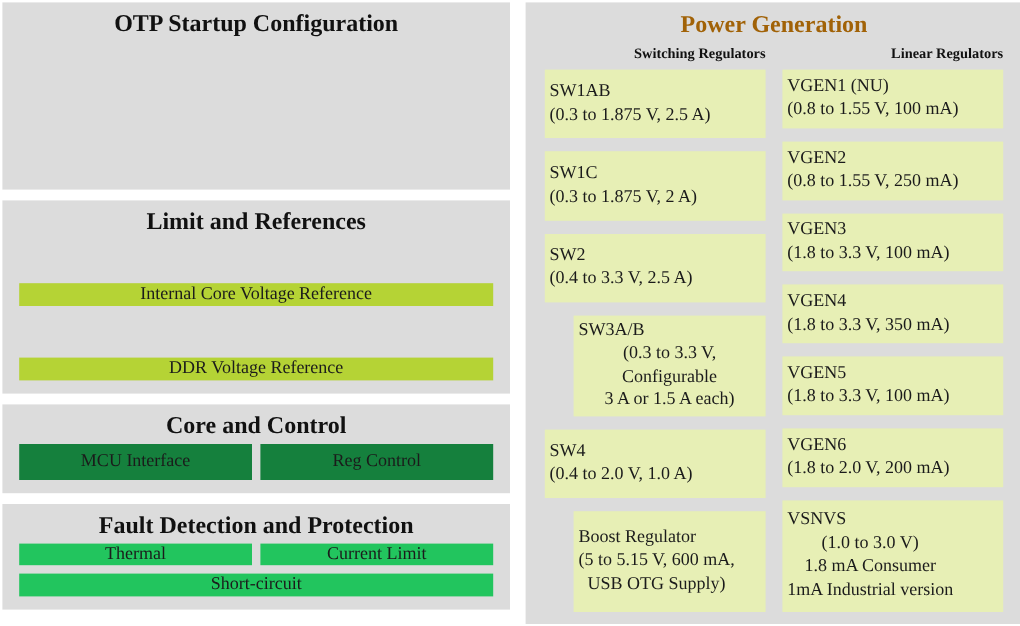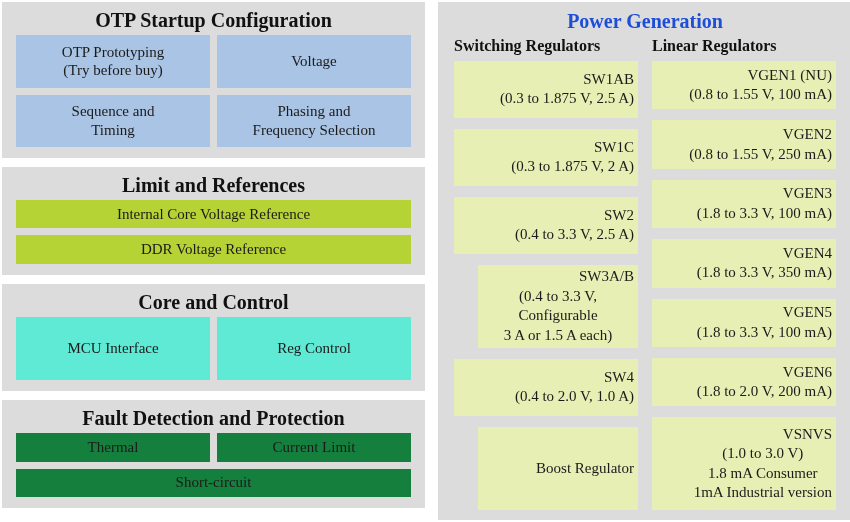--- a/index.html
+++ b/index.html
@@ -44,23 +44,23 @@
     display: flex;
     align-items: center;
     justify-content: center;
     text-align: center;
     font-size: 15px;
     line-height: 1.25;
     white-space: pre-line;
     color: #1b1b1b;
   }
   .blue  { background: #a9c4e4; }
-  .green { background: #b5d335; }
-  .pink  { background: #5eead4; }
-  .yellow{ background: #15803d; }
+  .green { background: #b5d335; margin-top: 36px; }
+  .pink  { background: #15803d; }
+  .yellow{ background: #22c55e; }
 
   .grid-2x2 {
     flex: 1;
     display: grid;
     grid-template-columns: 1fr 1fr;
     grid-template-rows: 1fr 1fr;
     gap: 7px;
   }
   .stack {
     flex: 1;
@@ -83,50 +83,50 @@
     height: 518px;
     padding: 5px 14px 10px 16px;
     display: flex;
     flex-direction: column;
   }
   .right-title {
     font-size: 20px;
     font-weight: bold;
     text-align: center;
     line-height: 28px;
-    color: #1d4ed8;
+    color: #a16207;
   }
   .reg-headers {
     display: flex;
     gap: 14px;
     margin: 2px 0 6px 0;
   }
   .reg-header {
     flex: 1;
-    text-align: left;
-    font-size: 16px;
+    text-align: right;
+    font-size: 12px;
     font-weight: bold;
     color: #111;
   }
   .reg-columns {
     flex: 1;
     display: flex;
     gap: 14px;
   }
   .reg-col {
     flex: 1;
     display: flex;
     flex-direction: column;
     gap: 11px;
   }
   .reg-box {
     background: #e7efb5;
     display: flex;
     flex-direction: column;
-    align-items: flex-end;
+    align-items: flex-start;
     justify-content: center;
     text-align: center;
     font-size: 15px;
     line-height: 1.3;
     flex-basis: 0;
     padding: 2px 4px;
   }
   .reg-box .reg-name { white-space: pre-line; }
   .reg-box .reg-spec { white-space: pre-line; }
   .lines-2 { flex-grow: 2; }
@@ -135,29 +135,20 @@
 </style>
 </head>
 <body>
 
 <div class="layout">
 
   <div class="left-col">
 
     <section class="panel panel-otp">
       <div class="panel-title">OTP Startup Configuration</div>
-      <div class="grid-2x2">
-        <div class="block blue">OTP Prototyping
-(Try before buy)</div>
-        <div class="block blue">Voltage</div>
-        <div class="block blue">Sequence and
-Timing</div>
-        <div class="block blue">Phasing and
-Frequency Selection</div>
-      </div>
     </section>
 
     <section class="panel panel-bias">
       <div class="panel-title">Limit and References</div>
       <div class="stack">
         <div class="block green full">Internal Core Voltage Reference</div>
         <div class="block green full">DDR Voltage Reference</div>
       </div>
     </section>
 
@@ -202,29 +193,31 @@
         <div class="reg-box lines-2">
           <div class="reg-name">SW1C</div>
           <div class="reg-spec">(0.3 to 1.875 V, 2 A)</div>
         </div>
         <div class="reg-box lines-2">
           <div class="reg-name">SW2</div>
           <div class="reg-spec">(0.4 to 3.3 V, 2.5 A)</div>
         </div>
         <div class="reg-box lines-3">
           <div class="reg-name">SW3A/B</div>
-          <div class="reg-spec">(0.4 to 3.3 V, Configurable
+          <div class="reg-spec">(0.3 to 3.3 V, Configurable
 3 A or 1.5 A each)</div>
         </div>
         <div class="reg-box lines-2">
           <div class="reg-name">SW4</div>
           <div class="reg-spec">(0.4 to 2.0 V, 1.0 A)</div>
         </div>
         <div class="reg-box lines-3">
           <div class="reg-name">Boost Regulator</div>
+          <div class="reg-spec">(5 to 5.15 V, 600 mA,
+USB OTG Supply)</div>
         </div>
       </div>
 
       <div class="reg-col">
         <div class="reg-box lines-2">
           <div class="reg-name">VGEN1 (NU)</div>
           <div class="reg-spec">(0.8 to 1.55 V, 100 mA)</div>
         </div>
         <div class="reg-box lines-2">
           <div class="reg-name">VGEN2</div>

